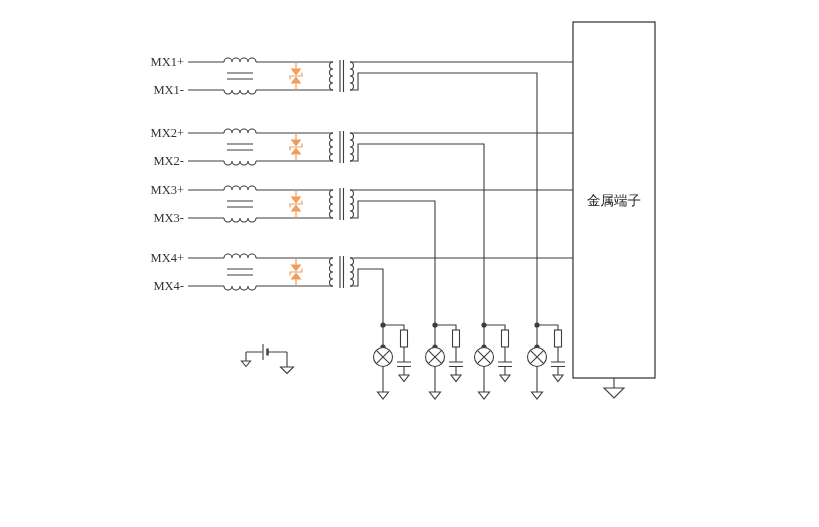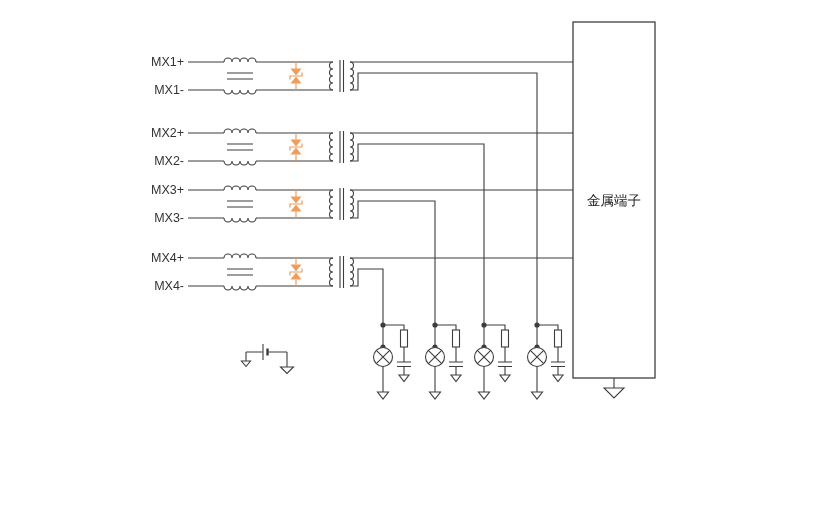--- a/index.html
+++ b/index.html
@@ -5,21 +5,21 @@
   :root{
     --wire:#3d3d3d;
     --tvs-diode:#EE9D5C;
     --background:#ffffff;
     --label:#333333;
   }
   html,body{margin:0;padding:0;background:var(--background);}
   .stage{
     width:819px;height:527px;position:relative;
     background:var(--background);
-    font-family:Liberation Sans, sans-serif;
+    font-family:Liberation Serif, serif;
     overflow:hidden;
   }
   svg{display:block;}
   .wire{stroke:var(--wire);stroke-width:1.1;fill:none;stroke-linecap:butt;}
   .dot{fill:var(--wire);stroke:none;}
   .lamp{fill:#ffffff;stroke:var(--wire);stroke-width:1.1;}
   .comp{fill:#ffffff;stroke:var(--wire);stroke-width:1.1;}
   .box{fill:#ffffff;stroke:#2f2f2f;stroke-width:1.2;}
   .tvs{stroke:var(--tvs-diode);stroke-width:1.2;fill:none;}
   .tvs-fill{fill:var(--tvs-diode);stroke:none;}

